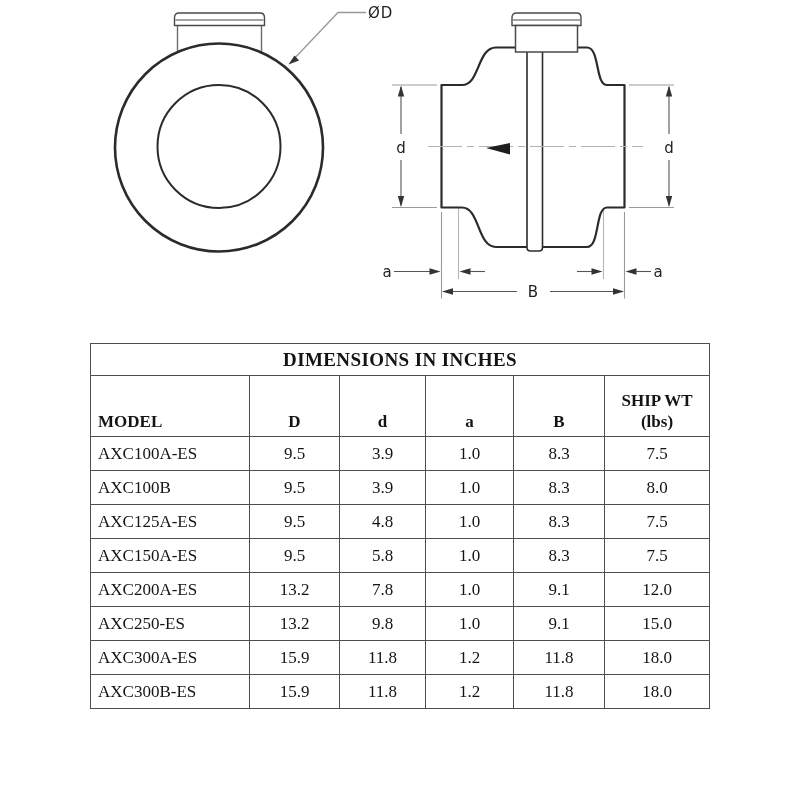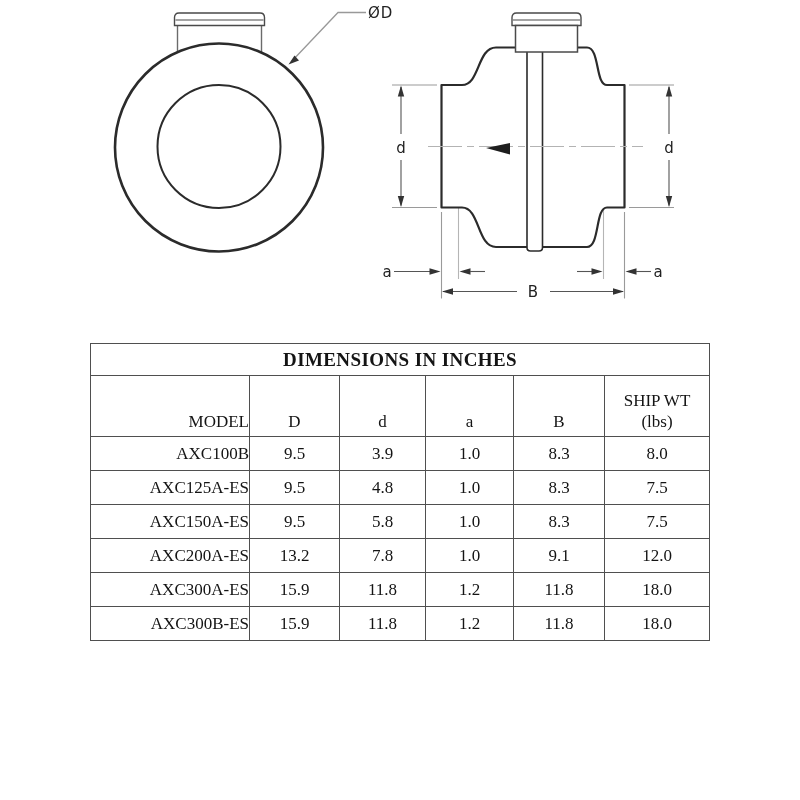--- a/index.html
+++ b/index.html
@@ -7,23 +7,23 @@
        font-family:"Liberation Serif",serif;color:#1c1c1c;}
   #drawing{position:absolute;left:0;top:0;width:800px;height:340px;}
   #dims-table{position:absolute;left:90px;top:343px;width:620px;
        border-collapse:collapse;table-layout:fixed;
        font-family:"Liberation Serif",serif;}
   #dims-table td{border:1px solid #4f4f4f;font-size:17px;color:#141414;
        text-align:center;vertical-align:middle;padding:0;}
   #dims-table tr.title-row td{height:31px;font-size:19px;font-weight:bold;
        letter-spacing:.4px;margin-top:12px;}
   #dims-table tr.header-row td{height:56px;vertical-align:bottom;
-       padding-bottom:4px;white-space:pre-line;line-height:1.25;}
+       padding-bottom:4px;white-space:pre-line;line-height:1.25;font-weight:bold;}
   #dims-table tr.data-row td{height:33px;}
-  #dims-table td.c0{text-align:right;padding-left:7px;}
+  #dims-table td.c0{text-align:left;padding-left:7px;}
   .dimtext{font-family:"DejaVu Sans","Liberation Sans",sans-serif;
        font-size:15px;fill:#222;}
 </style>
 </head>
 <body>
 
 <svg id="drawing" viewBox="0 0 800 340" xmlns="http://www.w3.org/2000/svg">
 
   <g>
 
@@ -119,20 +119,28 @@
     </tr>
     <tr class="header-row">
         <td class="c0">MODEL</td>
         <td class="c1">D</td>
         <td class="c2">d</td>
         <td class="c3">a</td>
         <td class="c4">B</td>
         <td class="c5">SHIP WT
 (lbs)</td>
       </tr>
+  <tr class="data-row">
+        <td class="c0">AXC100A-ES</td>
+        <td class="c1">9.5</td>
+        <td class="c2">3.9</td>
+        <td class="c3">1.0</td>
+        <td class="c4">8.3</td>
+        <td class="c5">7.5</td>
+      </tr>
       <tr class="data-row">
         <td class="c0">AXC100B</td>
         <td class="c1">9.5</td>
         <td class="c2">3.9</td>
         <td class="c3">1.0</td>
         <td class="c4">8.3</td>
         <td class="c5">8.0</td>
       </tr>
       <tr class="data-row">
         <td class="c0">AXC125A-ES</td>
@@ -152,20 +160,28 @@
       </tr>
       <tr class="data-row">
         <td class="c0">AXC200A-ES</td>
         <td class="c1">13.2</td>
         <td class="c2">7.8</td>
         <td class="c3">1.0</td>
         <td class="c4">9.1</td>
         <td class="c5">12.0</td>
       </tr>
       <tr class="data-row">
+        <td class="c0">AXC250-ES</td>
+        <td class="c1">13.2</td>
+        <td class="c2">9.8</td>
+        <td class="c3">1.0</td>
+        <td class="c4">9.1</td>
+        <td class="c5">15.0</td>
+      </tr>
+      <tr class="data-row">
         <td class="c0">AXC300A-ES</td>
         <td class="c1">15.9</td>
         <td class="c2">11.8</td>
         <td class="c3">1.2</td>
         <td class="c4">11.8</td>
         <td class="c5">18.0</td>
       </tr>
       <tr class="data-row">
         <td class="c0">AXC300B-ES</td>
         <td class="c1">15.9</td>

